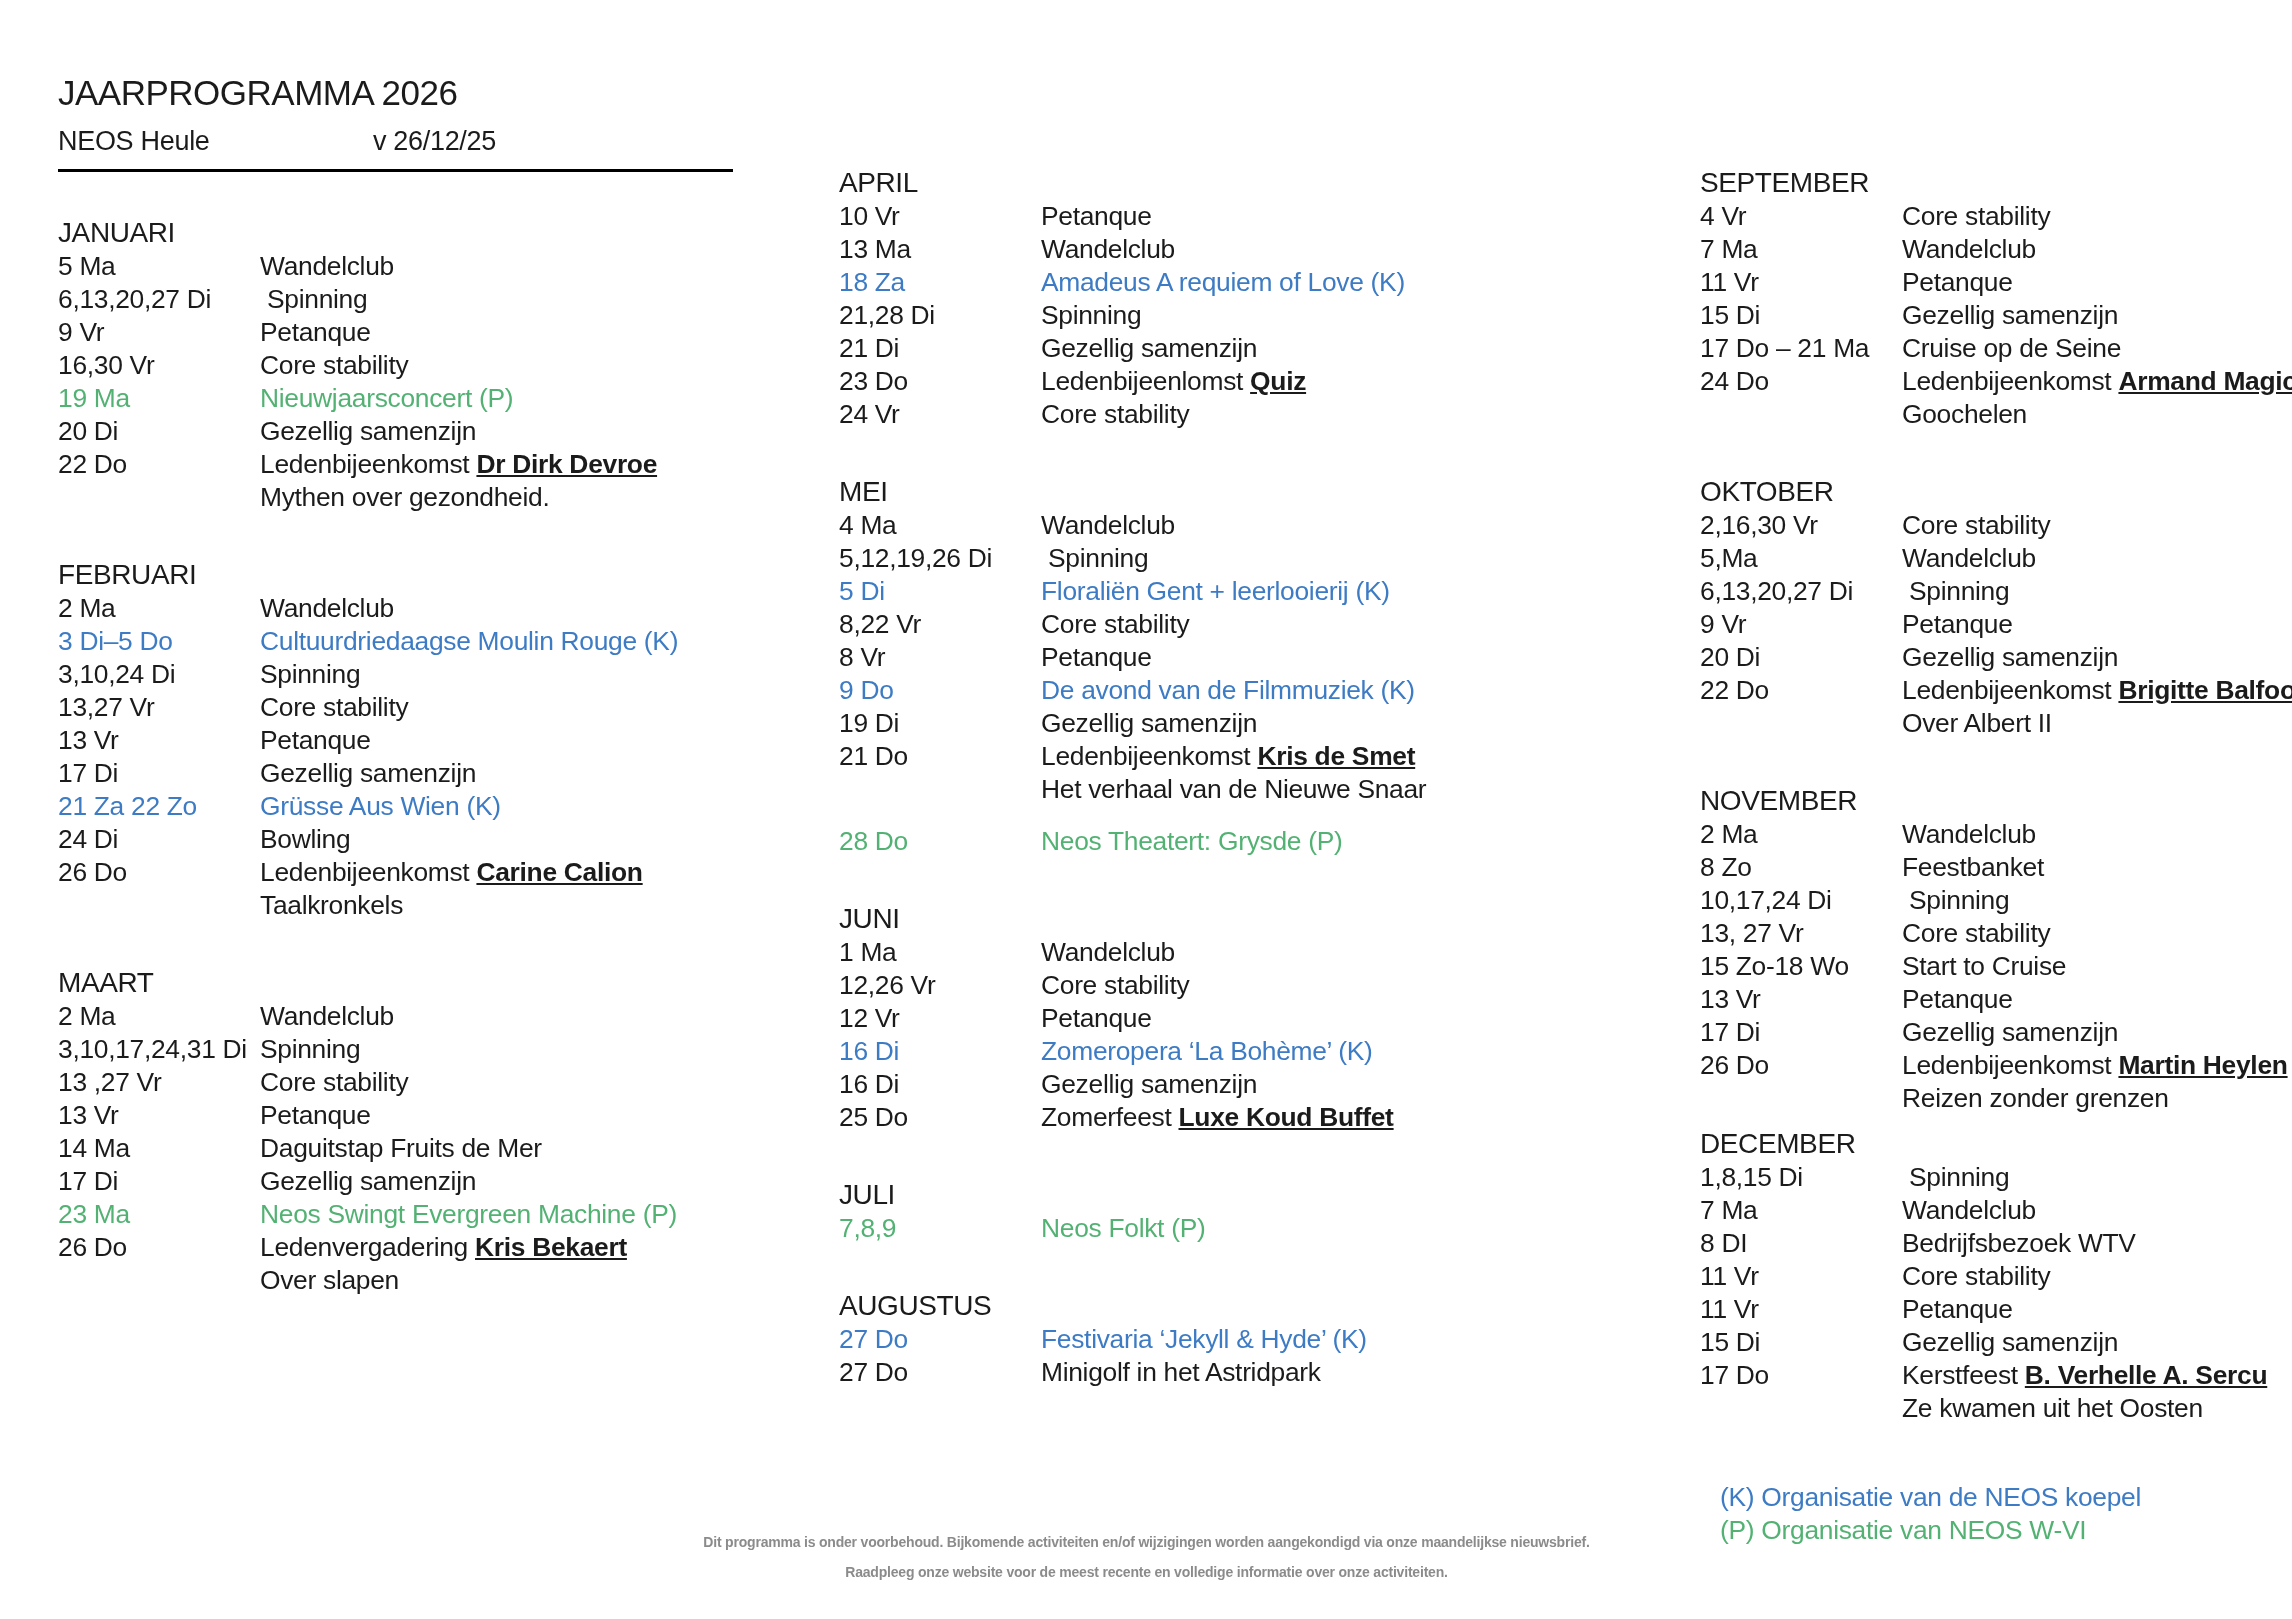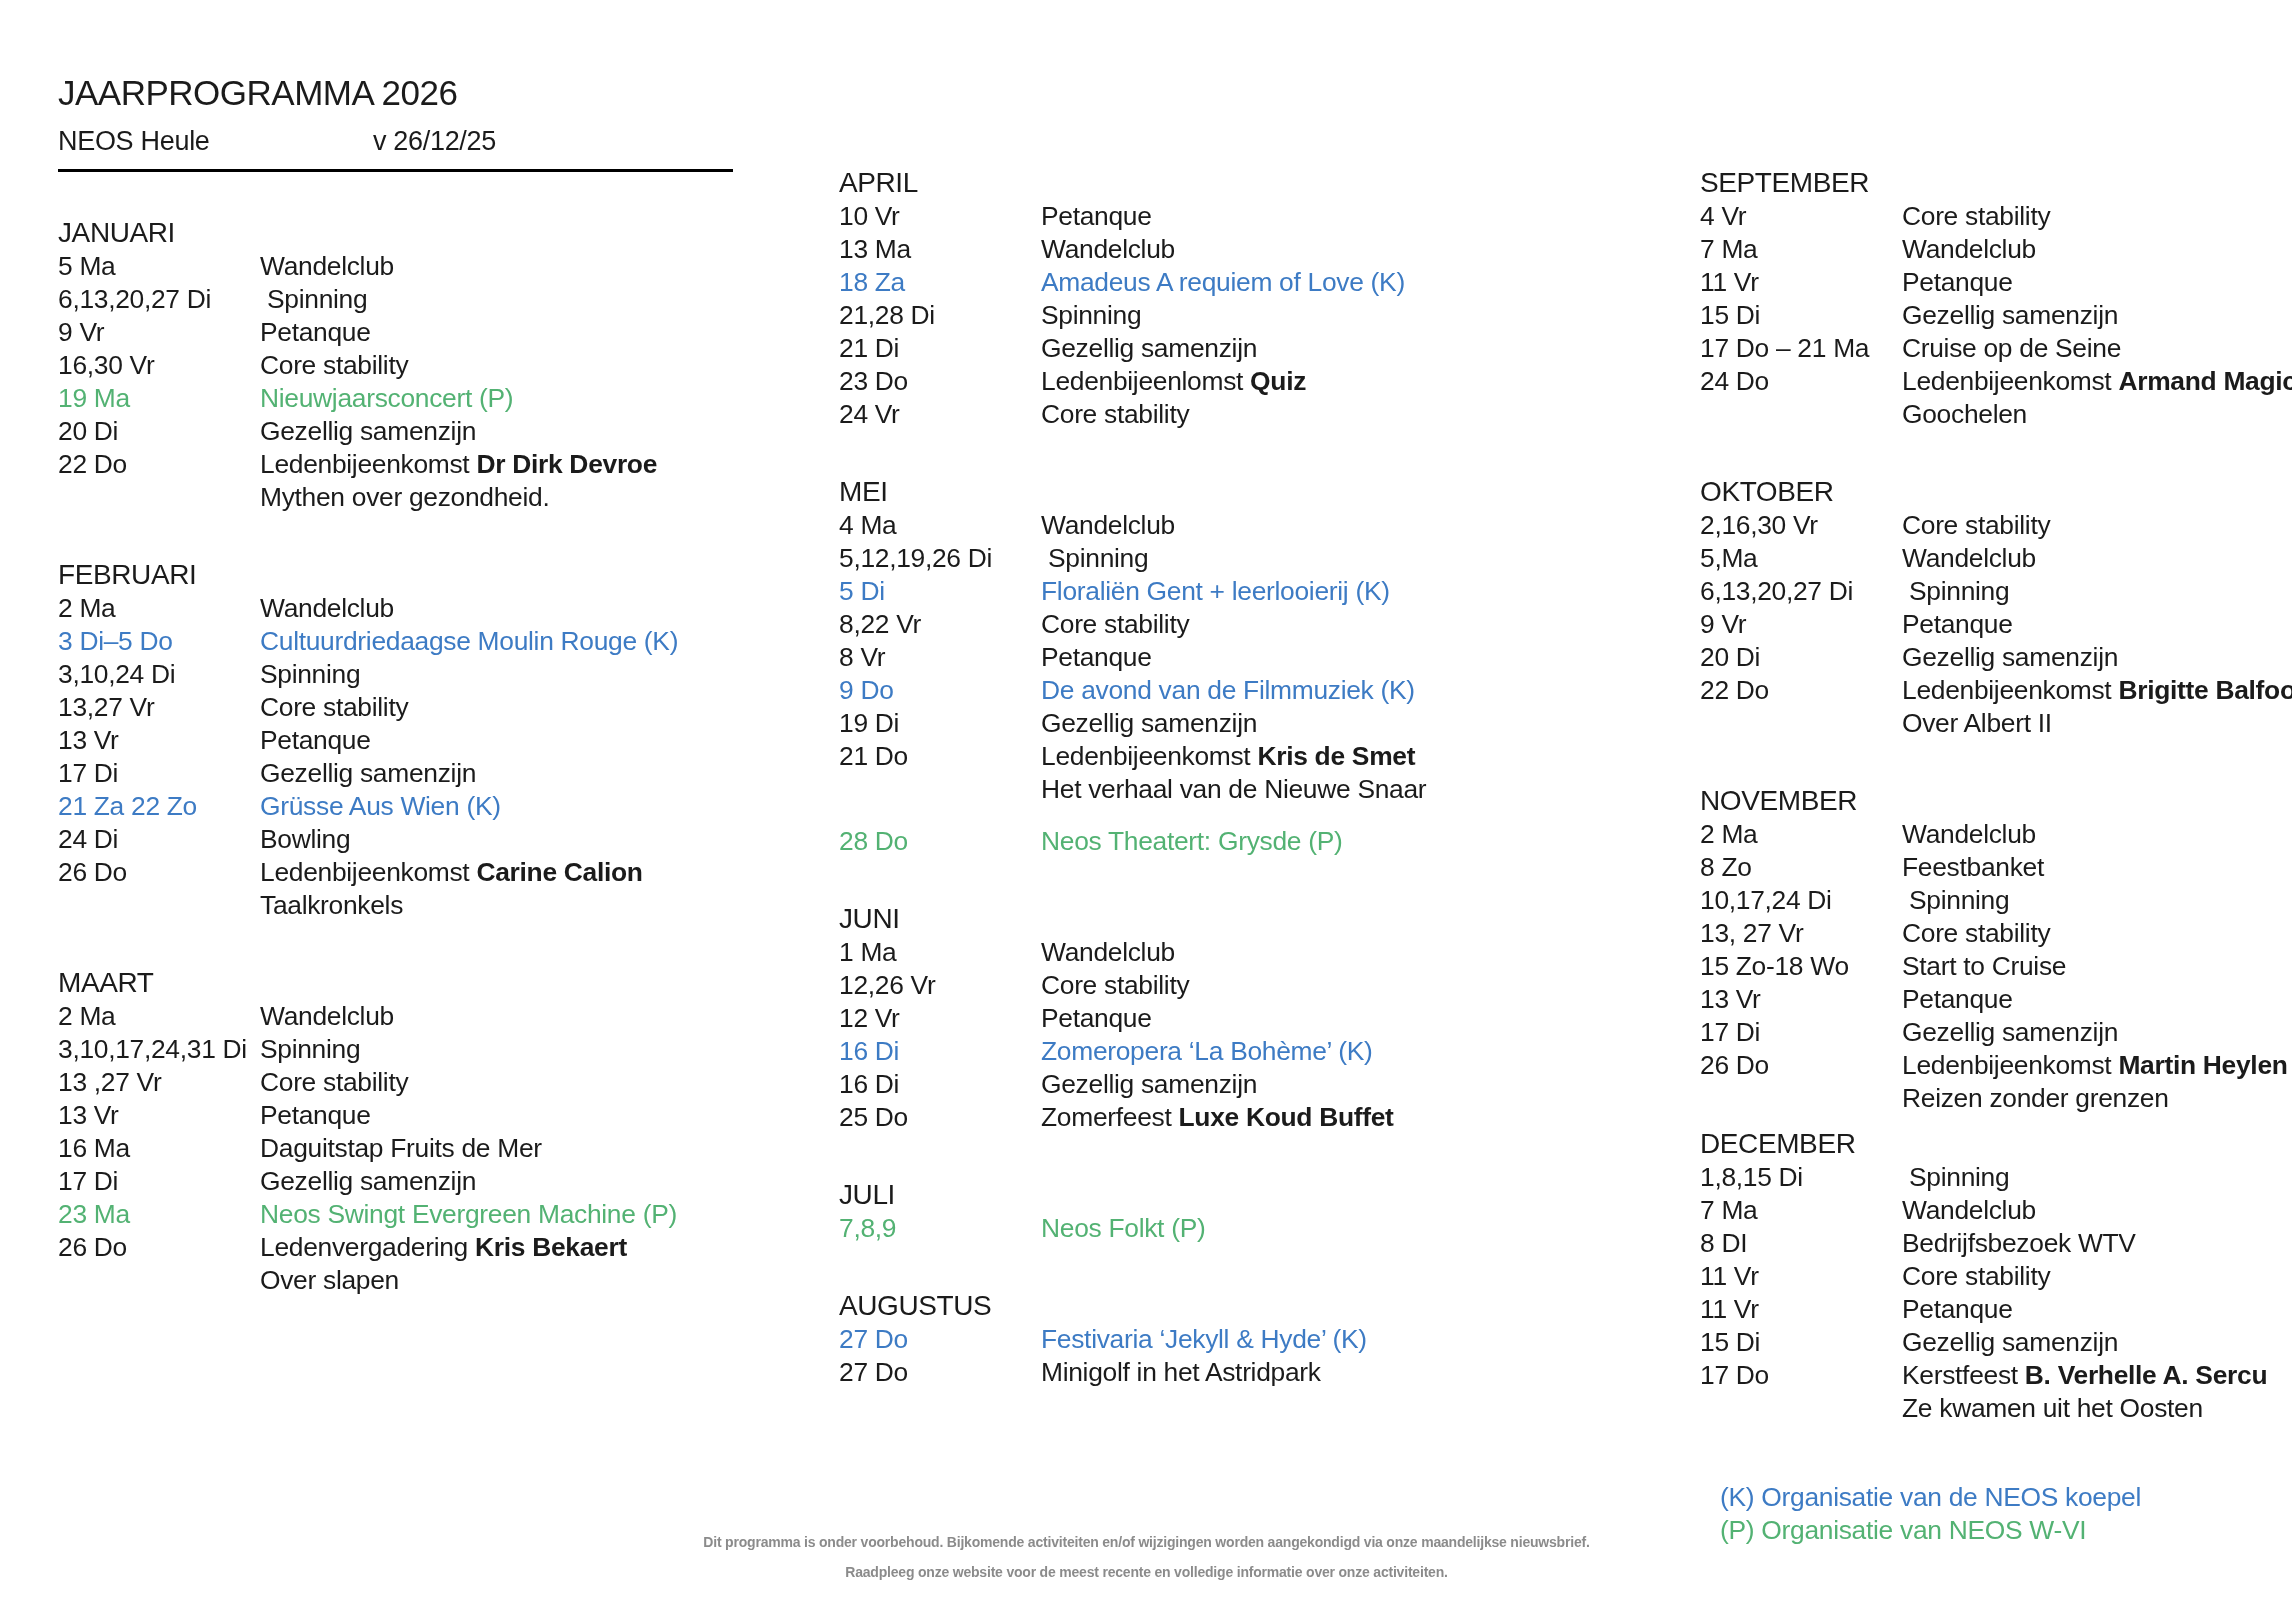--- a/index.html
+++ b/index.html
@@ -21,21 +21,21 @@
 
   .mwrap{margin-top:43px;}
   .month{margin-top:43px;}
   .col > .month:first-child, .mwrap > .month:first-child{margin-top:0;}
   .month.tight{margin-top:11px;}
   .mh{font-size:28px;font-weight:400;line-height:35px;letter-spacing:-0.4px;margin:0;}
   .row{display:flex;font-size:26.4px;line-height:33px;letter-spacing:-0.3px;}
   .row.gap{margin-top:18.6px;}
   .d{flex:0 0 202px;white-space:pre-wrap;}
   .act{white-space:pre-wrap;}
-  .act b{font-weight:700;}
+  .act b{font-weight:700;text-decoration:underline;}
 
   .c-blue{color:var(--blue,#3d7bc4);}
   .c-green{color:var(--green,#53b273);}
 
   .legend{margin-top:56px;font-size:26.4px;line-height:33px;letter-spacing:-0.3px;margin-left:20px;}
 
   .footer{
     position:absolute;left:0;right:0;top:1527px;text-align:center;
     color:var(--muted,#8b8b8b);font-weight:700;font-size:14px;line-height:30px;
     letter-spacing:-0.2px;
@@ -144,21 +144,21 @@
         </div>
         <div class="row">
           <span class="d">13 ,27 Vr</span>
           <span class="act">Core stability</span>
         </div>
         <div class="row">
           <span class="d">13 Vr</span>
           <span class="act">Petanque</span>
         </div>
         <div class="row">
-          <span class="d">16 Ma</span>
+          <span class="d">14 Ma</span>
           <span class="act">Daguitstap Fruits de Mer</span>
         </div>
         <div class="row">
           <span class="d">17 Di</span>
           <span class="act">Gezellig samenzijn</span>
         </div>
         <div class="row c-green">
           <span class="d">23 Ma</span>
           <span class="act">Neos Swingt Evergreen Machine (P)</span>
         </div>

